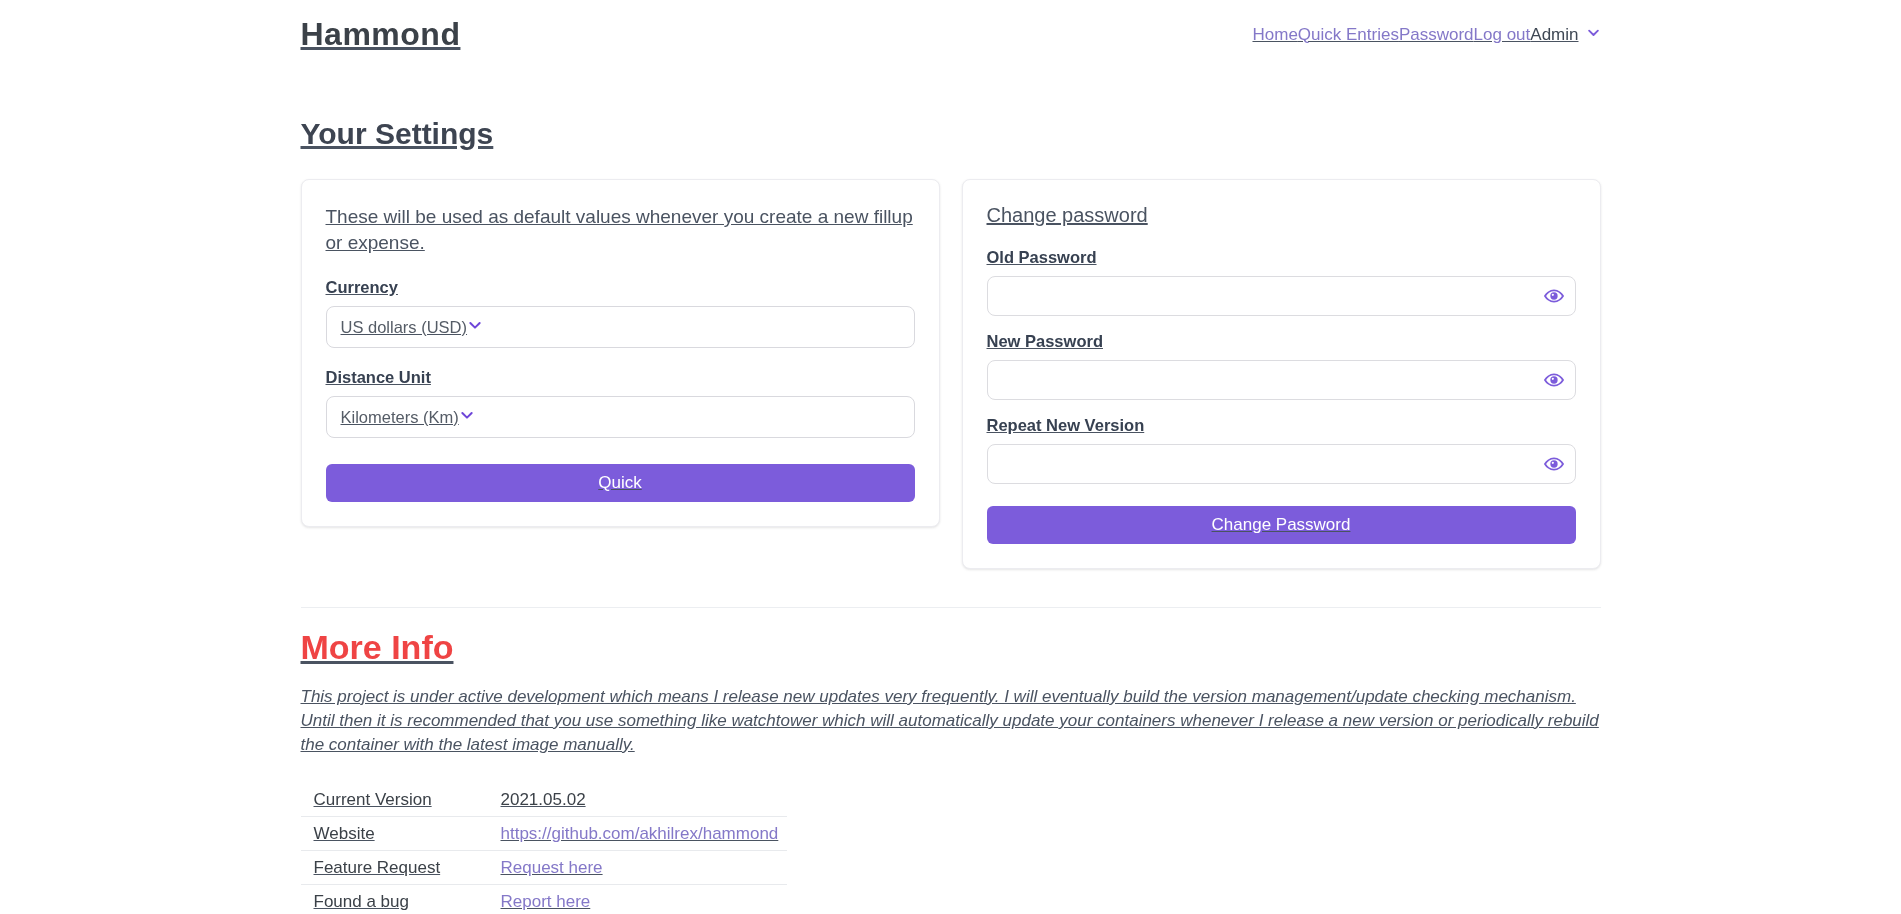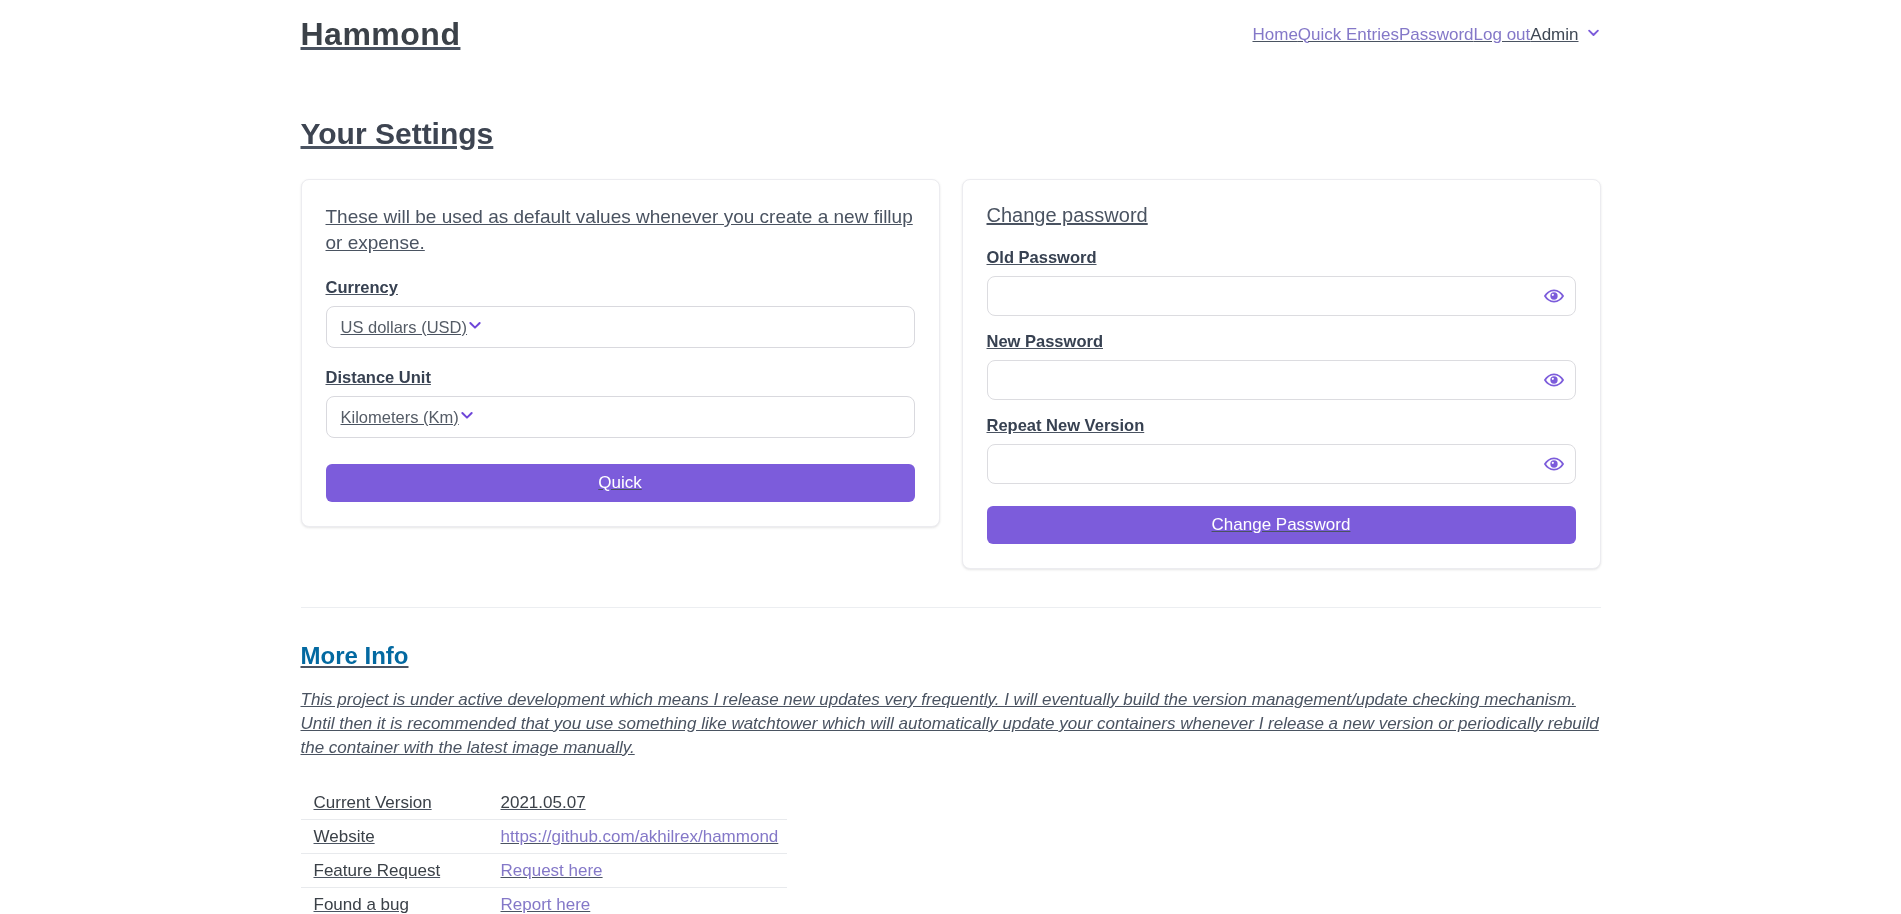--- a/index.html
+++ b/index.html
@@ -52,21 +52,21 @@
     padding: 0 44px 0 14px; font-size: 16px; font-family: inherit; color: #374151;
     outline: none;
   }
   .eye-btn {
     position: absolute; right: 10px; top: 50%; transform: translateY(-50%);
     background: none; border: none; cursor: pointer; padding: 2px; line-height: 0;
   }
 
   
   hr.divider { border: none; border-top: 1px solid #eceef1; margin-top: 38px; }
-  h2.more-title { margin-top: 34px; font-size: 24px; font-weight: 600; color: #0369a1; }
+  h2.more-title { margin-top: 20px; font-size: 34px; font-weight: 600; color: #ef4444; }
   .more-desc { margin-top: 18px; font-style: italic; font-size: 17px; line-height: 24px; color: #4a5361; }
 
   .info-table { margin-top: 26px; width: 486px; font-size: 17px; }
   .info-row { display: flex; align-items: center; padding: 8px 0 8px 13px; border-bottom: 1px solid #e8eaed; height: 34px; }
   .info-label { width: 187px; color: #3b4148; }
   .info-value { color: #3b4148; }
   a.link { color: #8478c8; text-decoration: none; cursor: pointer; }
 </style>
 </head>
 <body>
@@ -172,21 +172,21 @@
   </div>
 
   <hr class="divider">
 
   <h2 class="more-title">More Info</h2>
   <p class="more-desc">This project is under active development which means I release new updates very frequently. I will eventually build the version management/update checking mechanism. Until then it is recommended that you use something like watchtower which will automatically update your containers whenever I release a new version or periodically rebuild the container with the latest image manually.</p>
 
   <div class="info-table">
     <div class="info-row">
       <span class="info-label">Current Version</span>
-      <span class="info-value">2021.05.07</span>
+      <span class="info-value">2021.05.02</span>
     </div>
     <div class="info-row">
       <span class="info-label">Website</span>
       <a class="link">https://github.com/akhilrex/hammond</a>
     </div>
     <div class="info-row">
       <span class="info-label">Feature Request</span>
       <a class="link">Request here</a>
     </div>
     <div class="info-row">

